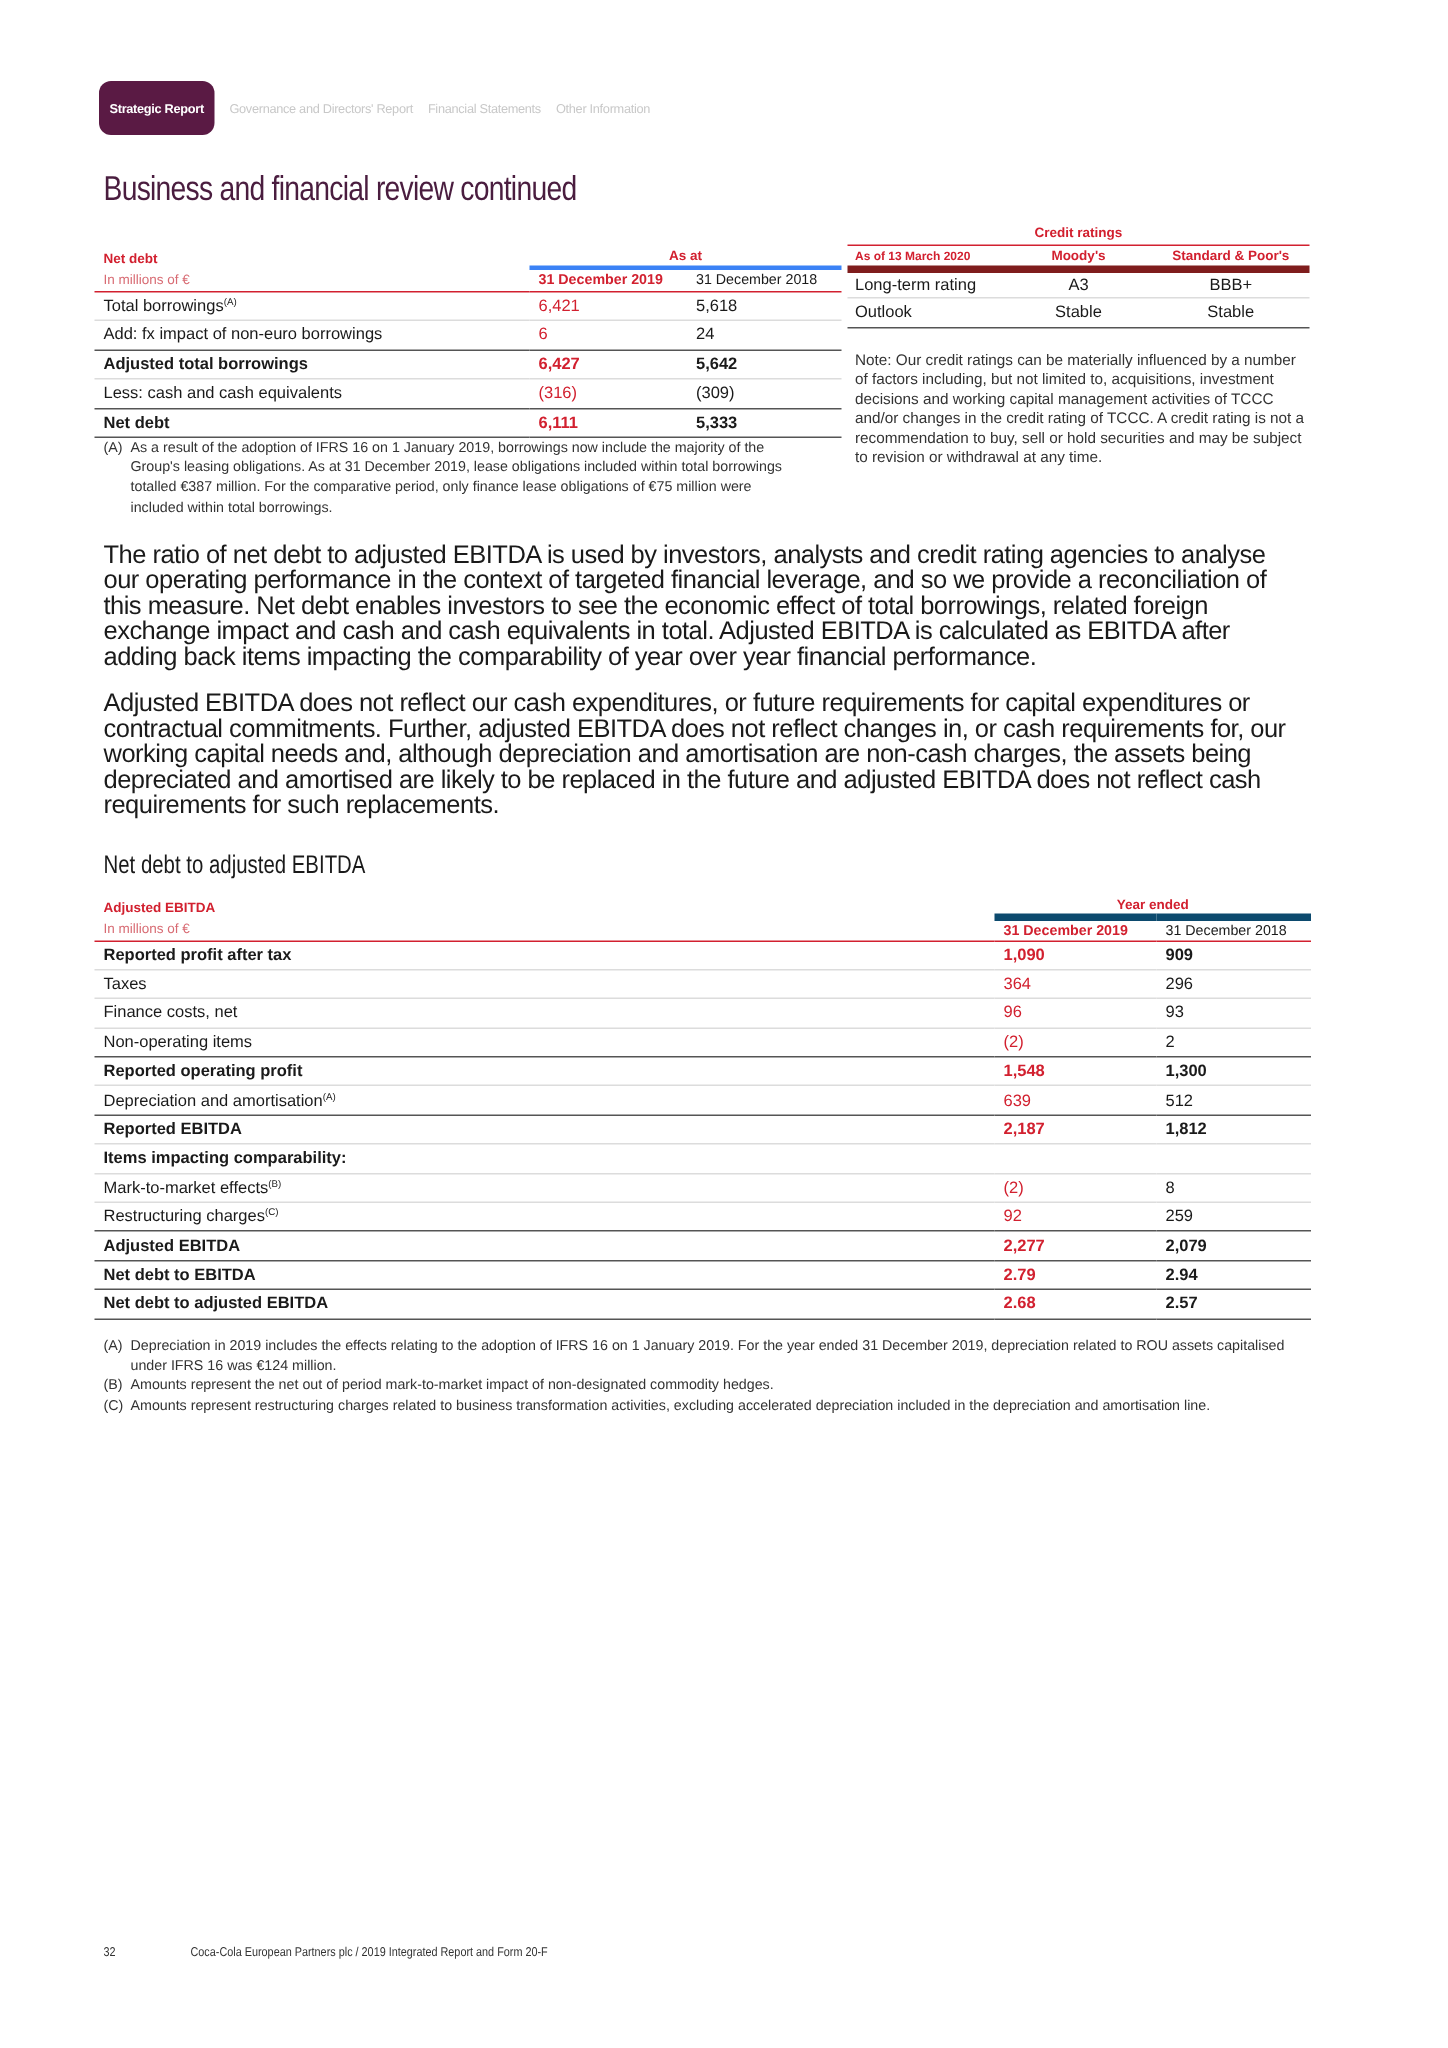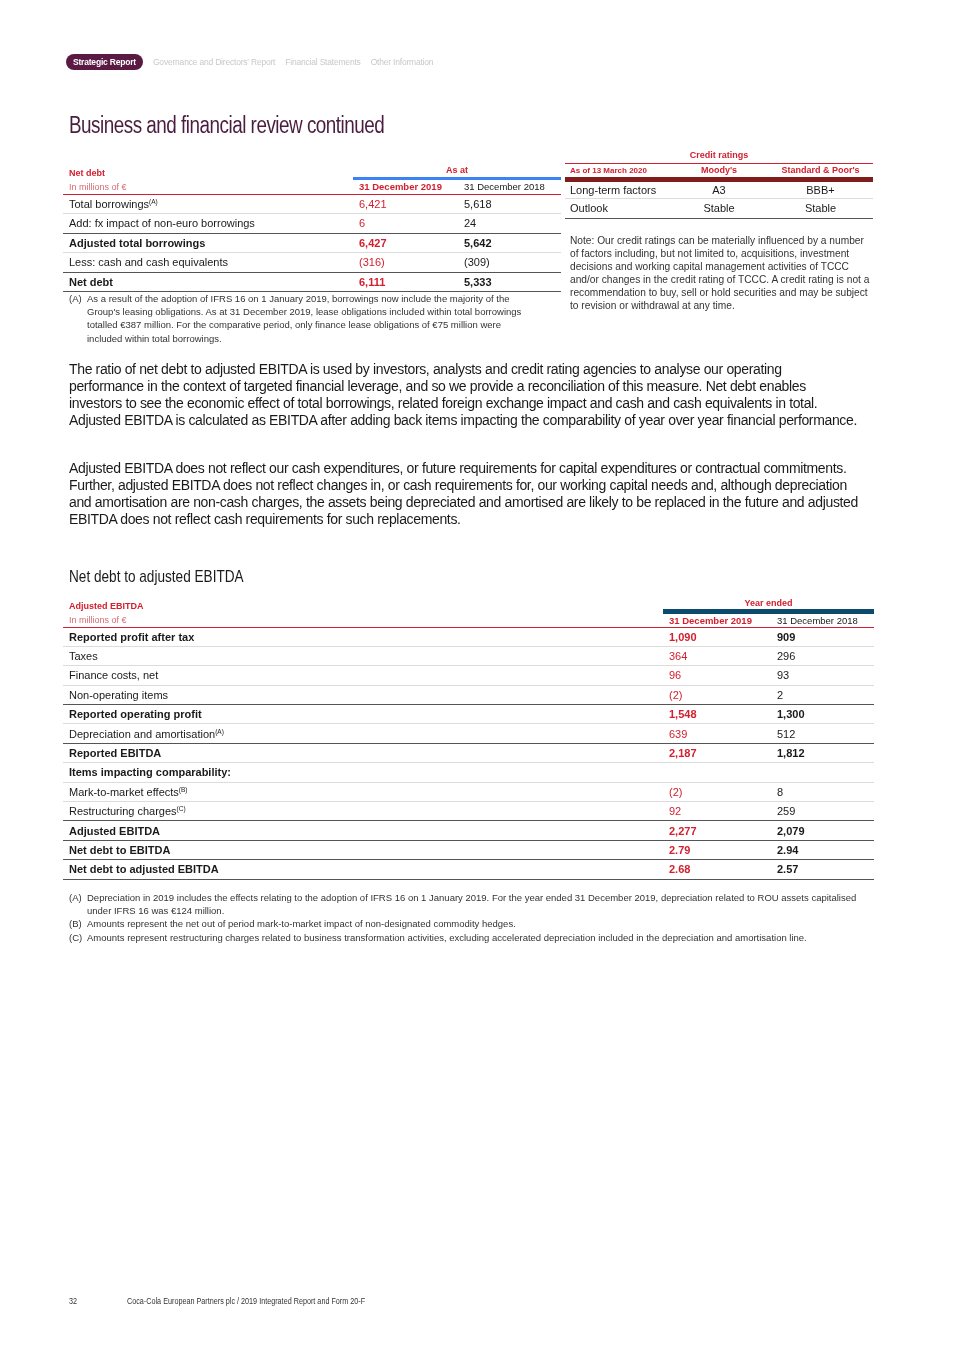--- a/index.html
+++ b/index.html
@@ -1,20 +1,20 @@
 <!DOCTYPE html>
 <html><head>
 <meta charset="utf-8">
 <style>
   * { box-sizing: border-box; margin: 0; padding: 0; }
   html, body { width: 965px; height: 1365px; background: #ffffff; }
   body { position: relative; font-family: "Liberation Sans", sans-serif; color: #1a1a1a; overflow: hidden; }
 
   .nav { position: absolute; left: 66px; top: 54px; display: flex; align-items: center; gap: 10px; font-family: "Liberation Sans", sans-serif; font-size: 8.5px; }
-  .nav .active { background: #5a1a44; color: #fff; font-weight: bold; padding: 3px 7px; border-radius: 8px; letter-spacing: -0.2px; }
+  .nav .active { background: #5a1a44; color: #fff; font-weight: bold; padding: 13px 7px; border-radius: 8px; letter-spacing: -0.2px; }
   .nav .inactive { color: #c8c8c8; letter-spacing: -0.2px; }
 
   .page-title { position: absolute; left: 69px; top: 112px; font-size: 23px; color: #4a1d3f; letter-spacing: -0.6px; transform: scaleX(0.82); transform-origin: left top; white-space: nowrap; }
 
   .red { color: #d2202f; }
   .tbl { position: absolute; border-collapse: collapse; font-size: 11px; }
   .tbl td { padding: 0 6px; height: 19.5px; white-space: nowrap; }
   .tbl td.num { text-align: left; }
   .tbl tr.row td { border-bottom: 1px solid #dcdcdc; }
   .tbl tr.row.heavy td { border-bottom: 1px solid #555; }
@@ -30,21 +30,21 @@
   
   #credit { left: 565px; top: 148px; width: 308px; }
   #credit td { padding: 0 5px; }
   .cr-center { text-align: center; }
 
   .note { position: absolute; font-size: 10.2px; line-height: 13px; color: #333; }
   .fn { position: absolute; font-size: 9.5px; line-height: 13.2px; color: #333; }
   .fn .item { display: flex; }
   .fn .mk { width: 18px; flex: none; }
 
-  .para { position: absolute; left: 69px; width: 790px; font-size: 14px; line-height: 17px; color: #1a1a1a; letter-spacing: -0.35px; }
+  .para { position: absolute; left: 69px; width: 790px; font-size: 17px; line-height: 17px; color: #1a1a1a; letter-spacing: -0.35px; }
 
   .section-title { position: absolute; left: 69px; top: 567px; font-size: 17px; color: #1a1a1a; transform: scaleX(0.8); transform-origin: left top; white-space: nowrap; }
 
   #ebitda { left: 63px; top: 597px; width: 811px; }
   #ebitda td { height: 19.4px; }
 
   .footer { position: absolute; top: 1296px; font-size: 8.5px; color: #333; transform: scaleX(0.85); transform-origin: left top; white-space: nowrap; }
   sup { font-size: 6.5px; vertical-align: 4px; }
 </style>
 </head>
@@ -119,21 +119,21 @@
   <tbody>
       <tr>
     <td colspan="3" class="hd-group" style="height:15px; border-bottom:1px solid #d2202f;">Credit ratings</td>
   </tr>
   <tr style="border-bottom:5px solid #7f1d1d;">
     <td style="height:16px; font-size:8px; font-weight:bold; color:#d2202f;">As of 13 March 2020</td>
     <td class="cr-center" style="height:16px; font-size:9px; font-weight:bold; color:#d2202f;">Moody's</td>
     <td class="cr-center" style="height:16px; font-size:9px; font-weight:bold; color:#d2202f;">Standard &amp; Poor's</td>
   </tr>
   <tr class="row">
-    <td>Long-term factors</td>
+    <td>Long-term rating</td>
     <td class="cr-center">A3</td>
     <td class="cr-center">BBB+</td>
   </tr>
   <tr class="row heavy">
     <td>Outlook</td>
     <td class="cr-center">Stable</td>
     <td class="cr-center">Stable</td>
   </tr>
 </tbody>
   </table>

